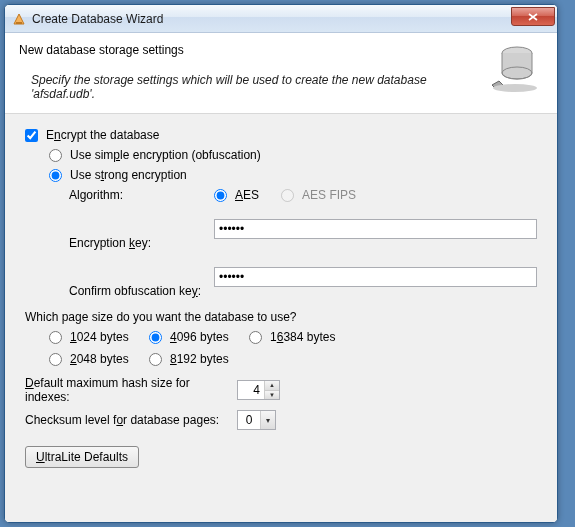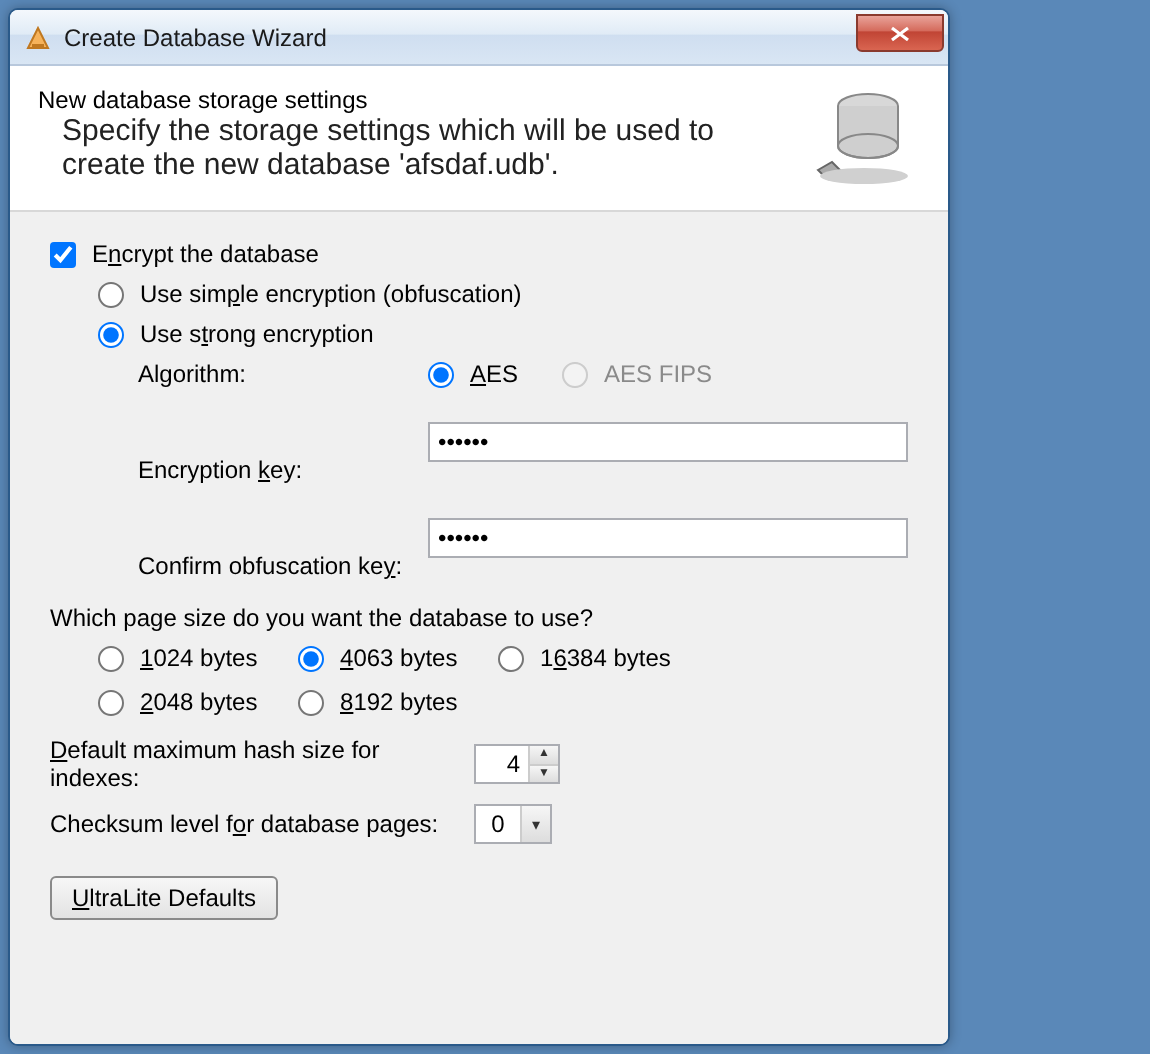--- a/index.html
+++ b/index.html
@@ -4,21 +4,21 @@
 <style>
   * { box-sizing: border-box; }
   body {
     margin: 0;
     font-family: "Segoe UI", Tahoma, sans-serif;
     font-size: 12px;
     background: #5a88b8;
     padding: 4px;
   }
   .window {
-    width: 471px;
+    width: 554px;
     height: 519px;
     background: #fff;
     border: 1px solid #2a5a8a;
     border-radius: 5px;
     box-shadow: 0 0 6px rgba(0,0,0,0.3);
     display: flex;
     flex-direction: column;
     overflow: hidden;
   }
   .titlebar {
@@ -53,30 +53,31 @@
 
   .header {
     background: #fff;
     border-bottom: 1px solid #d8d8d8;
     padding: 10px 14px 12px 14px;
     display: flex;
     align-items: flex-start;
   }
   .header-text { flex: 1; }
   .header h1 {
-    margin: 0 0 0 0;
+    margin: 0 0 16px 0;
     font-size: 12px;
     font-weight: normal;
     color: #000;
   }
   .header p {
     margin: 0;
     padding-left: 12px;
     color: #222;
-    font-size: 15px;
+    font-size: 12px;
+    font-style: italic;
   }
   .header-icon {
     width: 56px; height: 50px;
     margin-left: 6px;
   }
 
   .content {
     flex: 1;
     background: #f0f0f0;
     padding: 14px 20px 8px 20px;
@@ -263,21 +264,21 @@
     <div style="height:6px"></div>
 
     <div>Which page size do you want the database to use?</div>
     <div class="pagesize-grid">
       <label class="inline">
           <input type="radio" name="ps" style="">
           <span><span class="under">1</span><span>024 bytes</span></span>
         </label>
       <label class="inline">
           <input type="radio" name="ps" checked="" style="">
-          <span><span class="under">4</span><span>063 bytes</span></span>
+          <span><span class="under">4</span><span>096 bytes</span></span>
         </label>
       <label class="inline">
           <input type="radio" name="ps" style="">
           <span><span>1</span><span class="under">6</span><span>384 bytes</span></span>
         </label>
       <label class="inline">
           <input type="radio" name="ps" style="">
           <span><span class="under">2</span><span>048 bytes</span></span>
         </label>
       <label class="inline">

